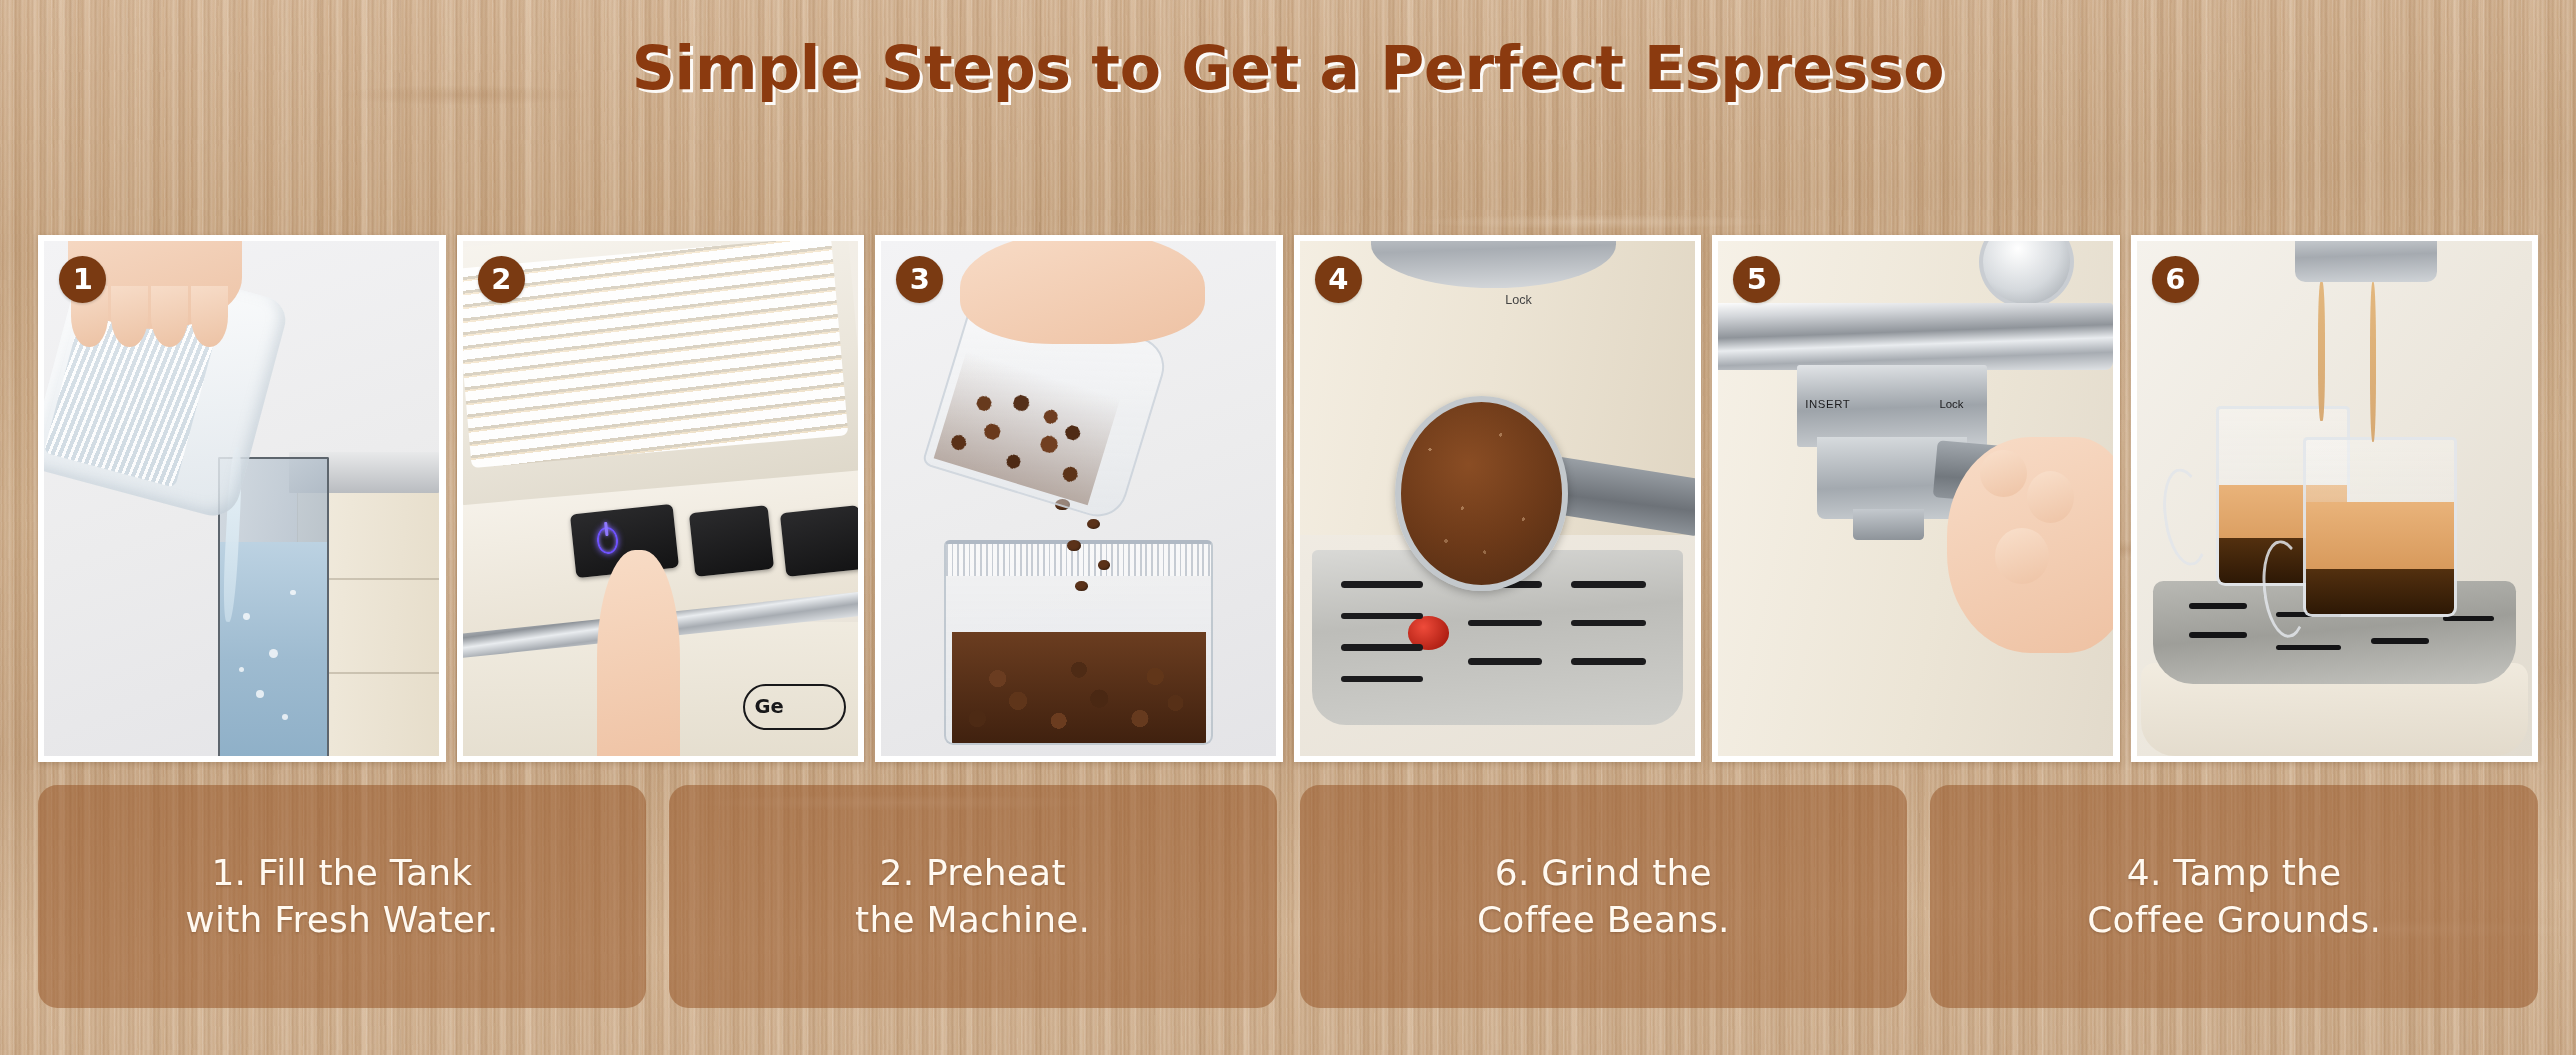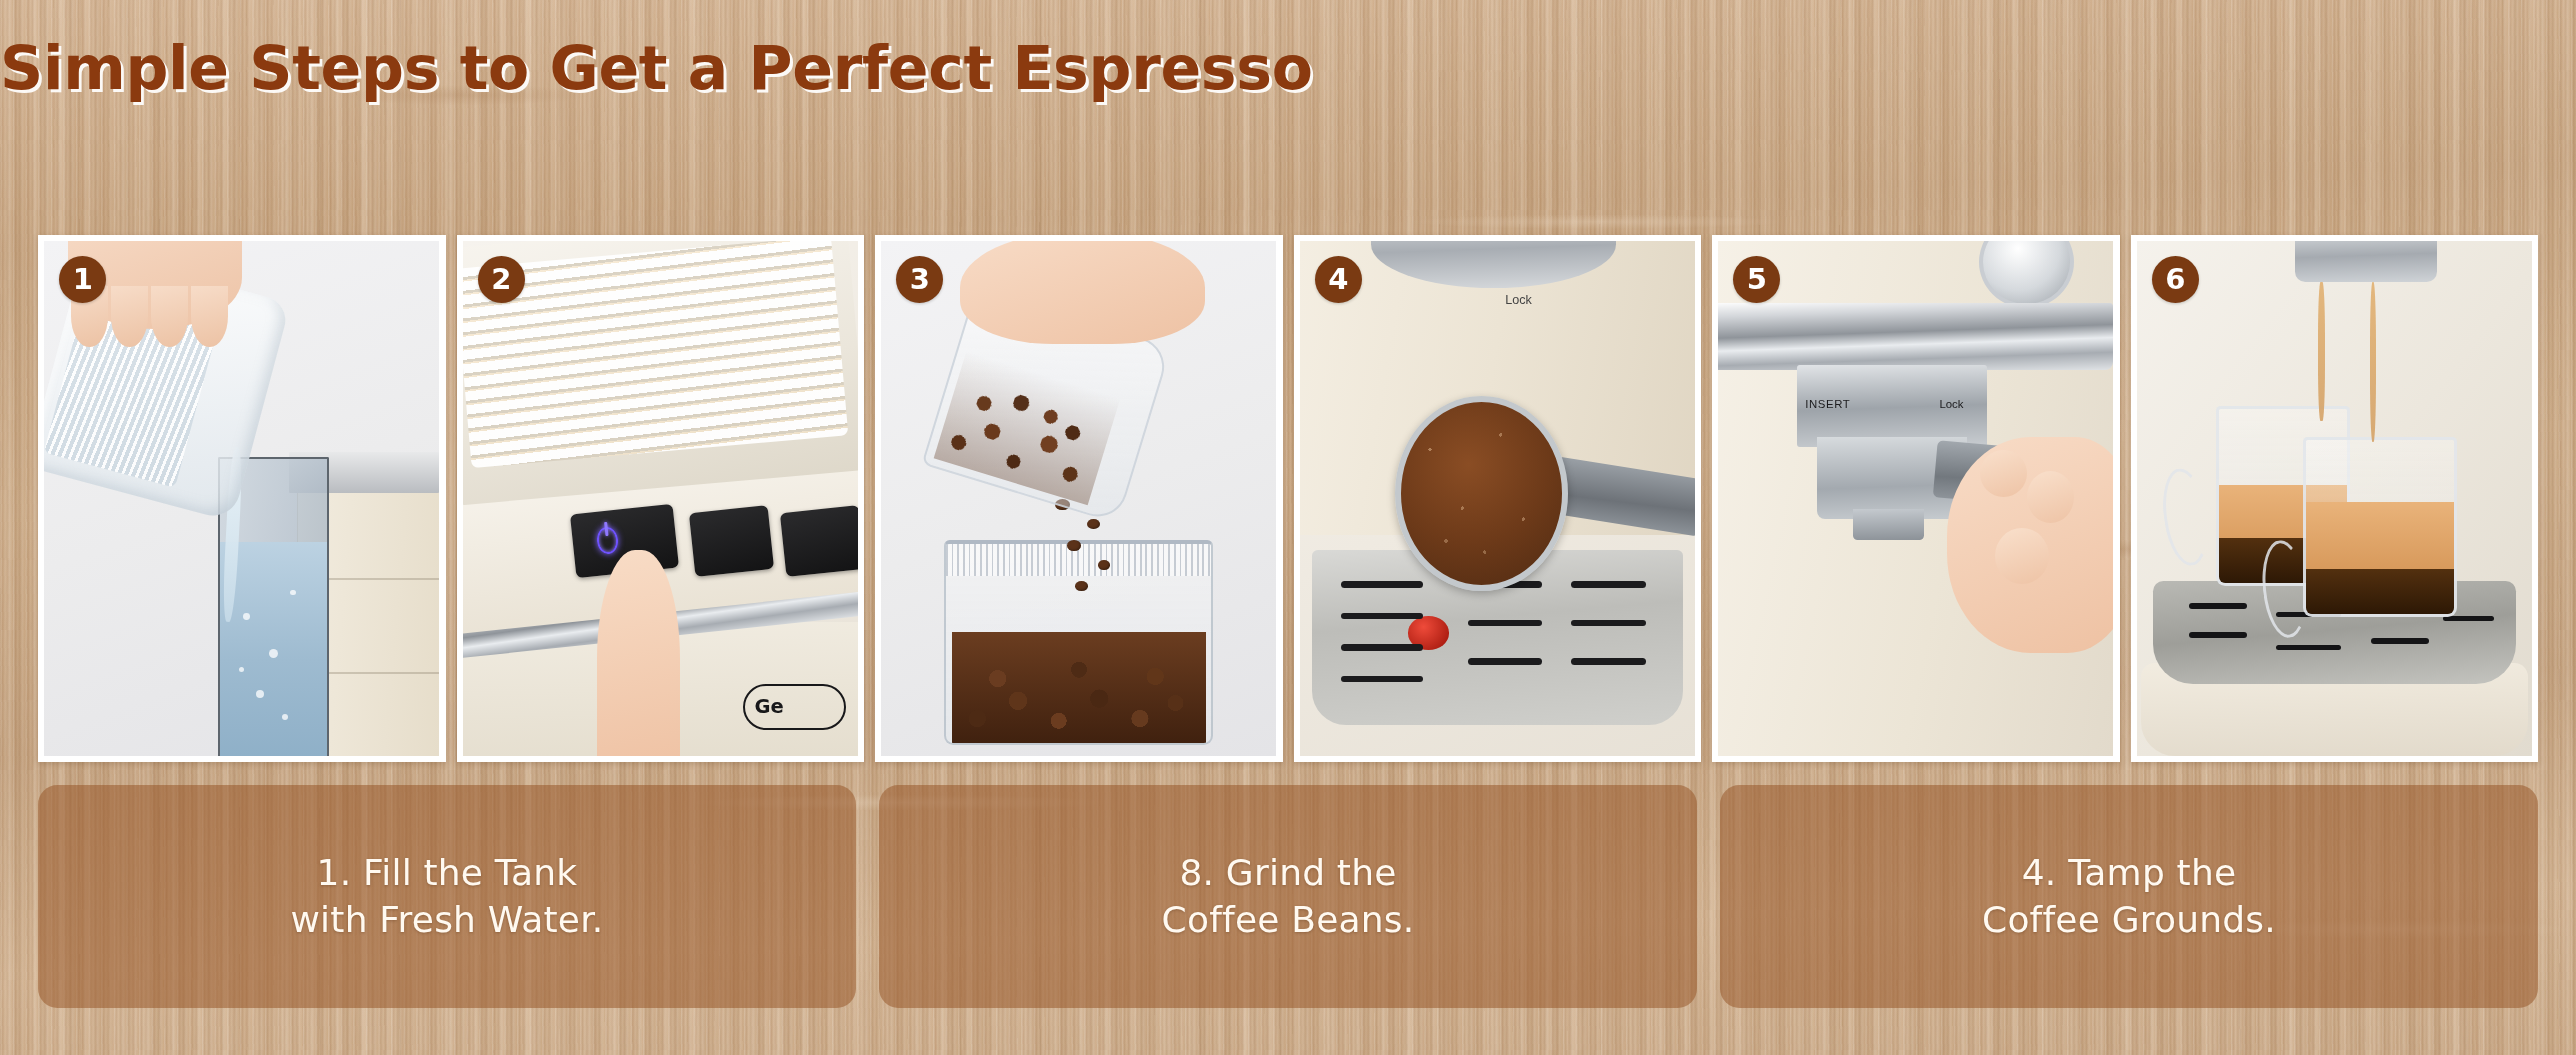--- a/index.html
+++ b/index.html
@@ -45,21 +45,21 @@
       radial-gradient(ellipse 218px 12.6px at 82% 52%, rgba(146,100,58,.16), rgba(0,0,0,0) 70%),
       radial-gradient(ellipse 298px 11.4px at 35% 76%, rgba(255,246,232,.18), rgba(0,0,0,0) 72%),
       radial-gradient(ellipse 172px 9.2px at 8%  61%, rgba(140,95,55,.14), rgba(0,0,0,0) 70%),
       radial-gradient(ellipse 252px 13.7px at 93% 88%, rgba(255,244,228,.14), rgba(0,0,0,0) 72%);
     pointer-events:none;
   }
 
   
   .title-wrap{
     position:absolute; top:33px; left:0; width:100%;
-    text-align:left; z-index:5;
+    text-align:center; z-index:5;
   }
   .main-title{
     display:inline-block;
     font-family:"DejaVu Sans", sans-serif;
     font-size:60px;
     font-weight:900;
     letter-spacing:-0.3px;
     color:#8B3A0F;
     text-shadow: 2.9px 2.9px 0 rgba(255,255,255,0.92);
     white-space:nowrap;
@@ -624,21 +624,25 @@
   </div>
 
 </div>
 
 <div class="caption-row">
   <div class="caption-card">
     <span class="caption-text">1. Fill the Tank
 with Fresh Water.</span>
   </div>
   <div class="caption-card">
-    <span class="caption-text">8. Grind the
+    <span class="caption-text">2. Preheat
+the Machine.</span>
+  </div>
+  <div class="caption-card">
+    <span class="caption-text">6. Grind the
 Coffee Beans.</span>
   </div>
   <div class="caption-card">
     <span class="caption-text">4. Tamp the
 Coffee Grounds.</span>
   </div>
 </div>
 
 
 </body></html>

